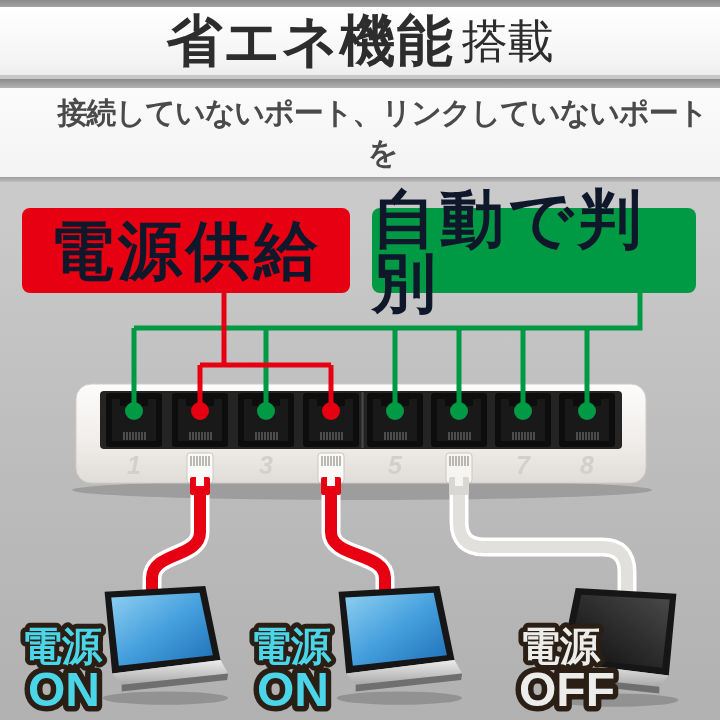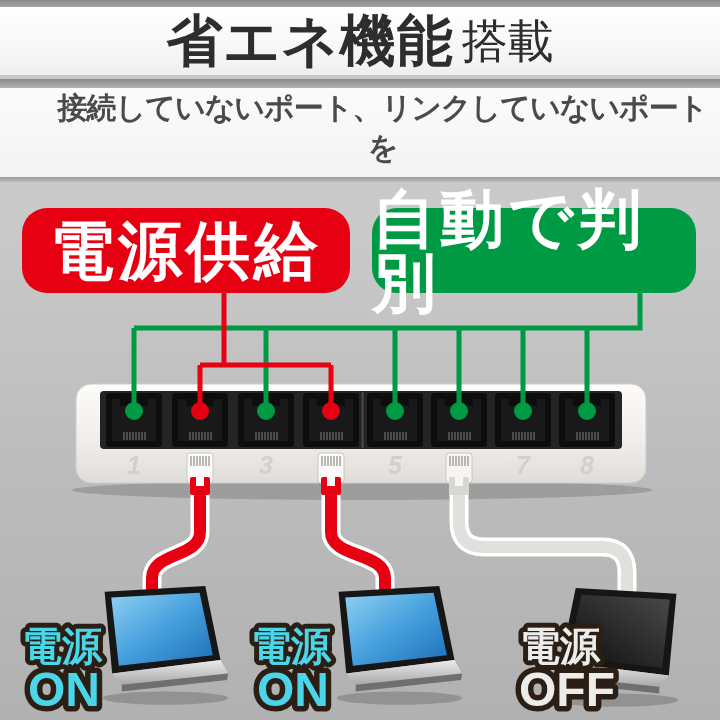--- a/index.html
+++ b/index.html
@@ -19,25 +19,25 @@
     display:flex;align-items:center;justify-content:center;
   }
   .title-main{font-size:56px;font-weight:900;color:#2d2d2d;letter-spacing:1px;line-height:1;}
   .title-suffix{font-size:46px;font-weight:400;color:#2d2d2d;line-height:1;margin-left:8px;}
   .subtitle-band{
     top:88px;height:89px;left:0;right:0;
     background:linear-gradient(180deg,#fbfbfb 0%,#f3f3f3 100%);
     text-align:center;color:#4a4a4a;font-weight:700;
   }
   .subtitle-band .line{font-size:30px;line-height:40px;letter-spacing:-1px;}
-  .subtitle-band .line:first-child{padding-left:45px;}
+  .subtitle-band .line:first-child{margin-top:5px;padding-left:45px;}
   .badge{
-    top:208px;height:85px;border-radius:25px;z-index:3;
+    top:208px;height:85px;border-radius:8px;z-index:3;
     display:flex;align-items:center;justify-content:center;
-    color:#ffffff;font-size:64px;font-weight:900;letter-spacing:4px;line-height:1;
+    color:#0f172a;font-size:64px;font-weight:900;letter-spacing:4px;line-height:1;
   }
   .badge-red{left:22px;width:328px;background:#e60012;}
   .badge-green{left:372px;width:324px;background:#009944;}
   #scene{left:0;top:0;z-index:2;}
 </style>
 </head>
 <body>
 
 <div class="abs strip strip-top"></div>
 <div class="abs title-band">

